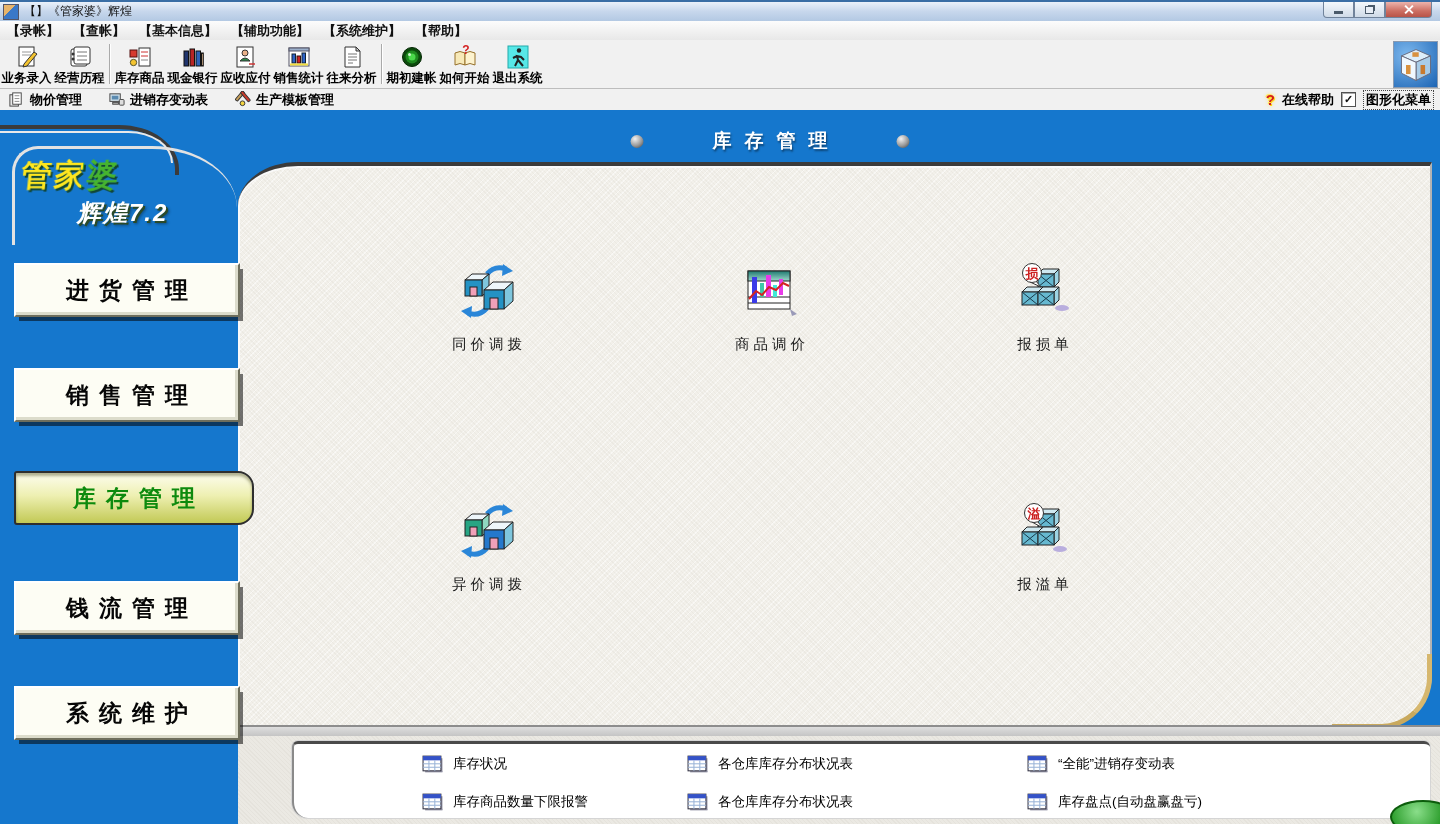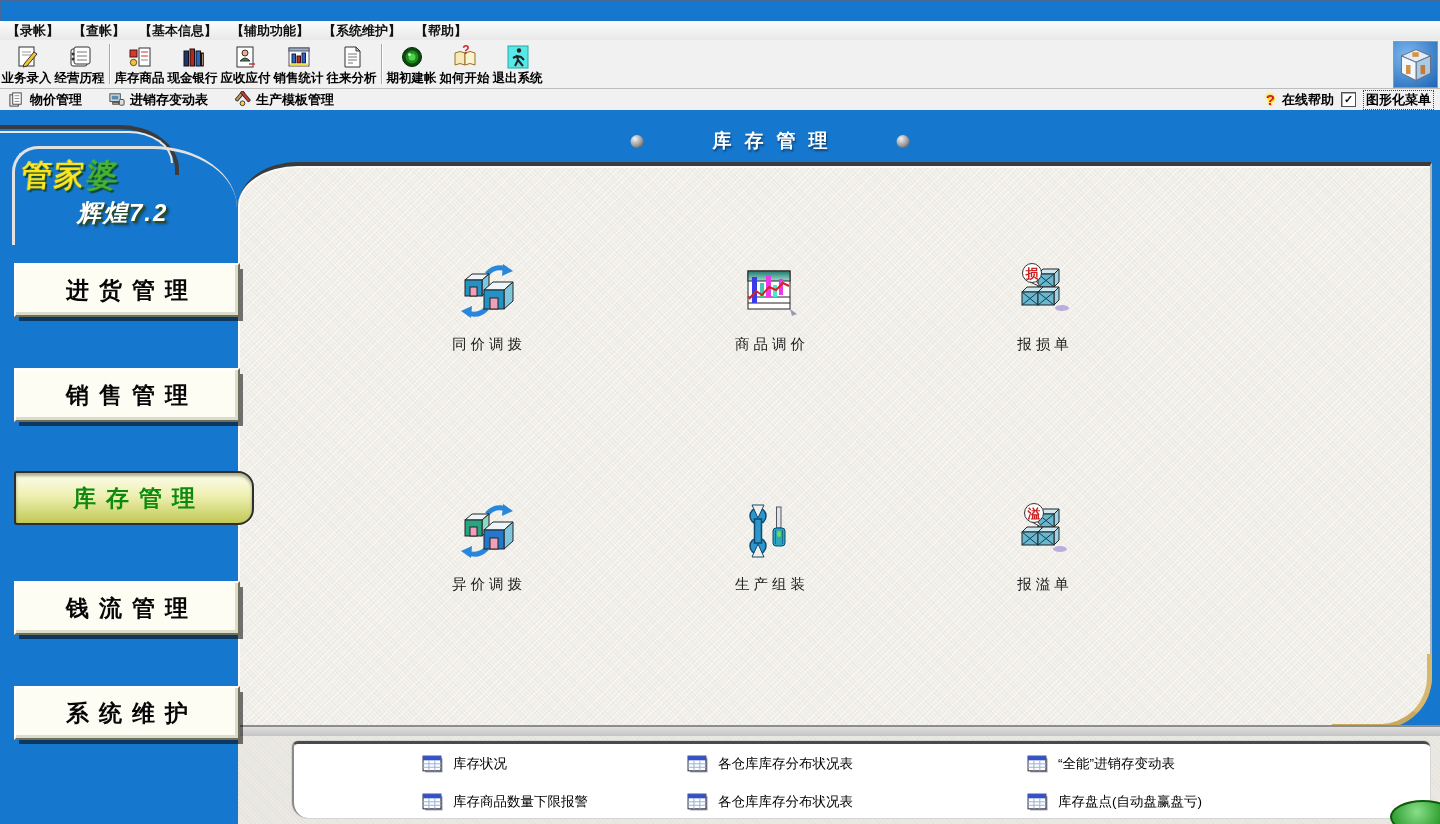--- a/index.html
+++ b/index.html
@@ -124,20 +124,35 @@
   .rlink svg{width:21px;height:18px;flex:none;}
   .green-pill{position:absolute;right:-16px;bottom:-10px;width:62px;height:30px;
     border-radius:50%;border:2px solid #0c5c0c;z-index:4;
     background:radial-gradient(circle at 40% 32%,#8ade8a,#2d9e2d 60%,#147114);}
 </style>
 </head>
 <body>
 
 <div id="app">
 
+  <div class="titlebar">
+    <span class="app-ico"></span>
+    <span class="title-text">【】《管家婆》辉煌</span>
+    <div class="win-controls">
+      <div class="win-btn first">
+          <span class="glyph-min"></span>
+        </div>
+      <div class="win-btn">
+          <span class="glyph-restore"></span>
+        </div>
+      <div class="win-btn close">
+          <span class="glyph-close"></span>
+        </div>
+    </div>
+  </div>
 
   <div class="menubar">
     <span class="menu-item">【录帐】</span>
     <span class="menu-item">【查帐】</span>
     <span class="menu-item">【基本信息】</span>
     <span class="menu-item">【辅助功能】</span>
     <span class="menu-item">【系统维护】</span>
     <span class="menu-item">【帮助】</span>
   </div>
 
@@ -382,37 +397,20 @@
           <polygon points="23,17 30,11 30,27 23,33" fill="#8fd8c0" stroke="#222"></polygon>
           <rect x="6" y="17" width="17" height="16" fill="#27a583" stroke="#222"></rect>
           <rect x="11" y="24" width="7" height="9" fill="#f0a0b8" stroke="#222"></rect>
         <polygon points="25,27 34,19 54,19 45,27" fill="#eef6fa" stroke="#222"></polygon>
           <polygon points="45,27 54,19 54,38 45,46" fill="#7fc6dd" stroke="#222"></polygon>
           <rect x="25" y="27" width="20" height="19" fill="#2478cc" stroke="#222"></rect>
           <rect x="31" y="35" width="8" height="11" fill="#f0a0b8" stroke="#222"></rect>
       </svg>
       <div class="module-label">异价调拨</div>
     </div>
-    <div class="module" style="left:705px;top:393px">
-      <svg viewBox="0 0 56 56">
-        <g stroke="#0f4a6e" stroke-width="1.5">
-          <circle cx="16" cy="13" r="8" fill="#2e96cc"></circle>
-          <circle cx="16" cy="43" r="8" fill="#2e96cc"></circle>
-          <rect x="12.5" y="16" width="7" height="24" fill="#2e96cc"></rect>
-        </g>
-        <polygon points="10,2 22,2 16,15" fill="#f2f0ea" stroke="#0f4a6e"></polygon>
-        <polygon points="10,54 22,54 16,41" fill="#f2f0ea" stroke="#0f4a6e"></polygon>
-        <rect x="34.5" y="4" width="4.5" height="21" fill="#dde6ea" stroke="#556"></rect>
-        <rect x="31" y="25" width="12" height="18" rx="3" fill="#2aa6c0" stroke="#0f4a6e"></rect>
-        <line x1="33.5" y1="27" x2="33.5" y2="41" stroke="#15718a"></line>
-          <line x1="40.5" y1="27" x2="40.5" y2="41" stroke="#15718a"></line>
-        <ellipse cx="37" cy="31" rx="2" ry="3" fill="#7ad84a"></ellipse>
-      </svg>
-      <div class="module-label">生产组装</div>
-    </div>
     <div class="module" style="left:978px;top:393px">
       <svg viewBox="0 0 56 56">
         <ellipse cx="45" cy="46" rx="7" ry="3" fill="#b9aede"></ellipse>
         <polygon points="23,11 28,6 44,6 39,11" fill="#cfe8f0" stroke="#222"></polygon>
           <polygon points="39,11 44,6 44,19 39,24" fill="#9ed4e4" stroke="#222"></polygon>
           <rect x="23" y="11" width="16" height="13" fill="#66b8d0" stroke="#222"></rect>
           <path d="M23 11 L39 24 M39 11 L23 24" stroke="#1a3a4a"></path>
         <polygon points="7,29 12,24 28,24 23,29" fill="#cfe8f0" stroke="#222"></polygon>
           <rect x="7" y="29" width="16" height="13" fill="#66b8d0" stroke="#222"></rect>
           <path d="M7 29 L23 42 M23 29 L7 42" stroke="#1a3a4a"></path>

